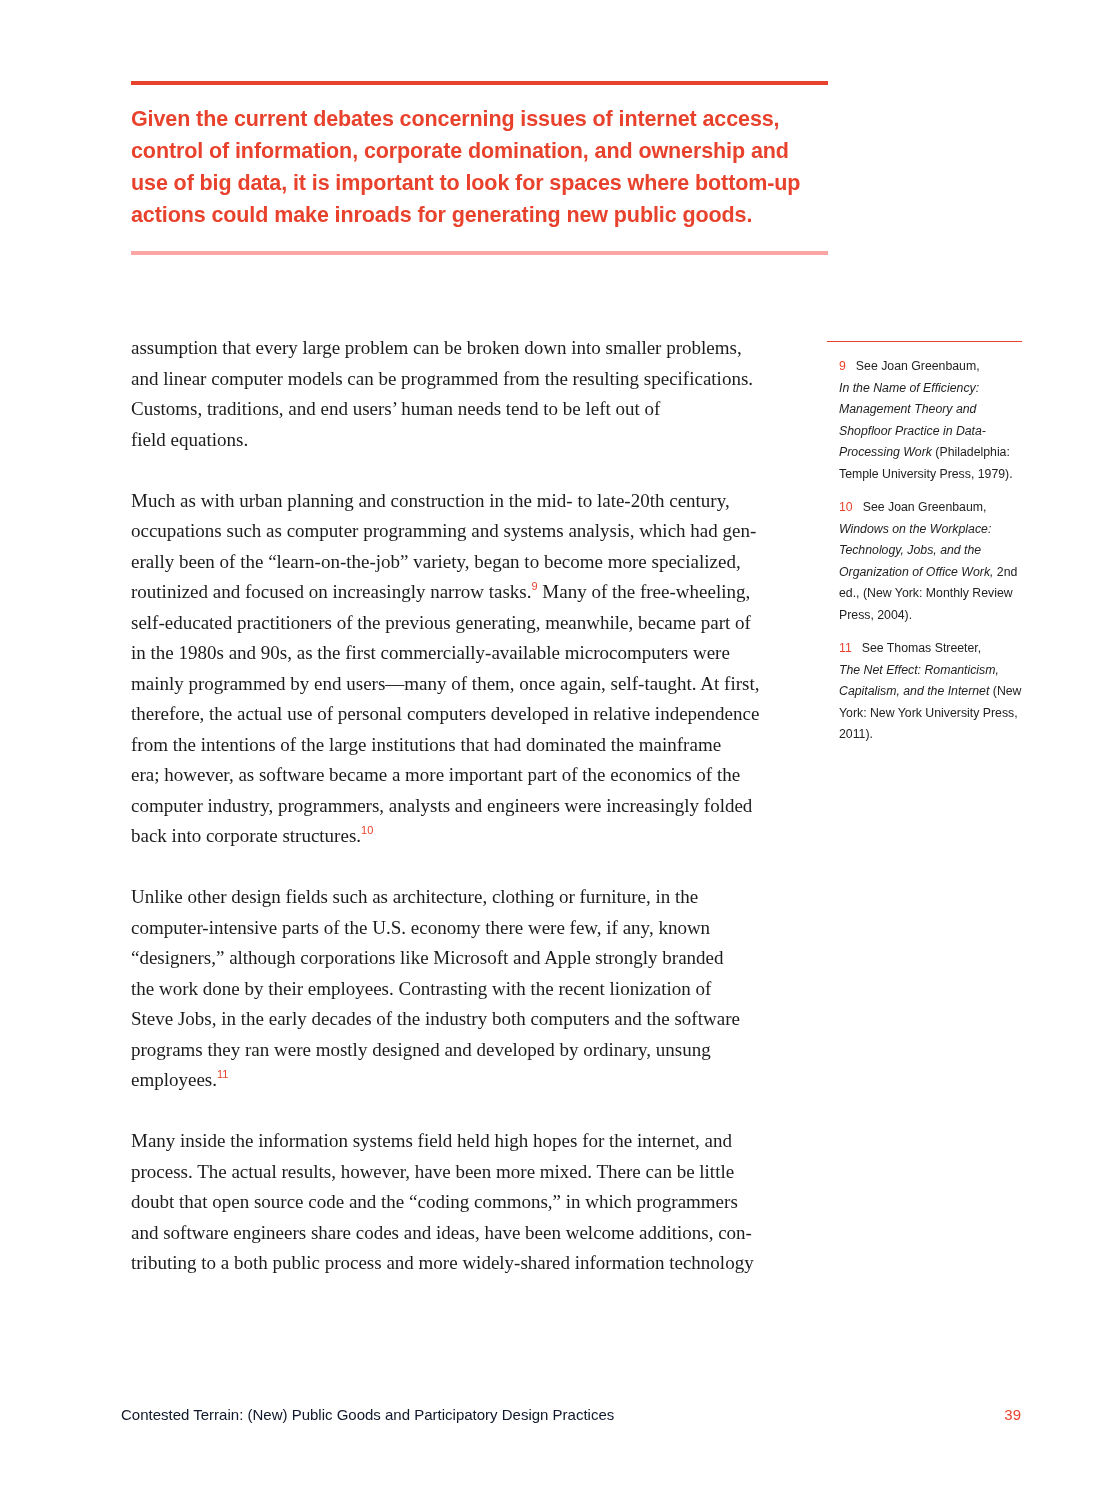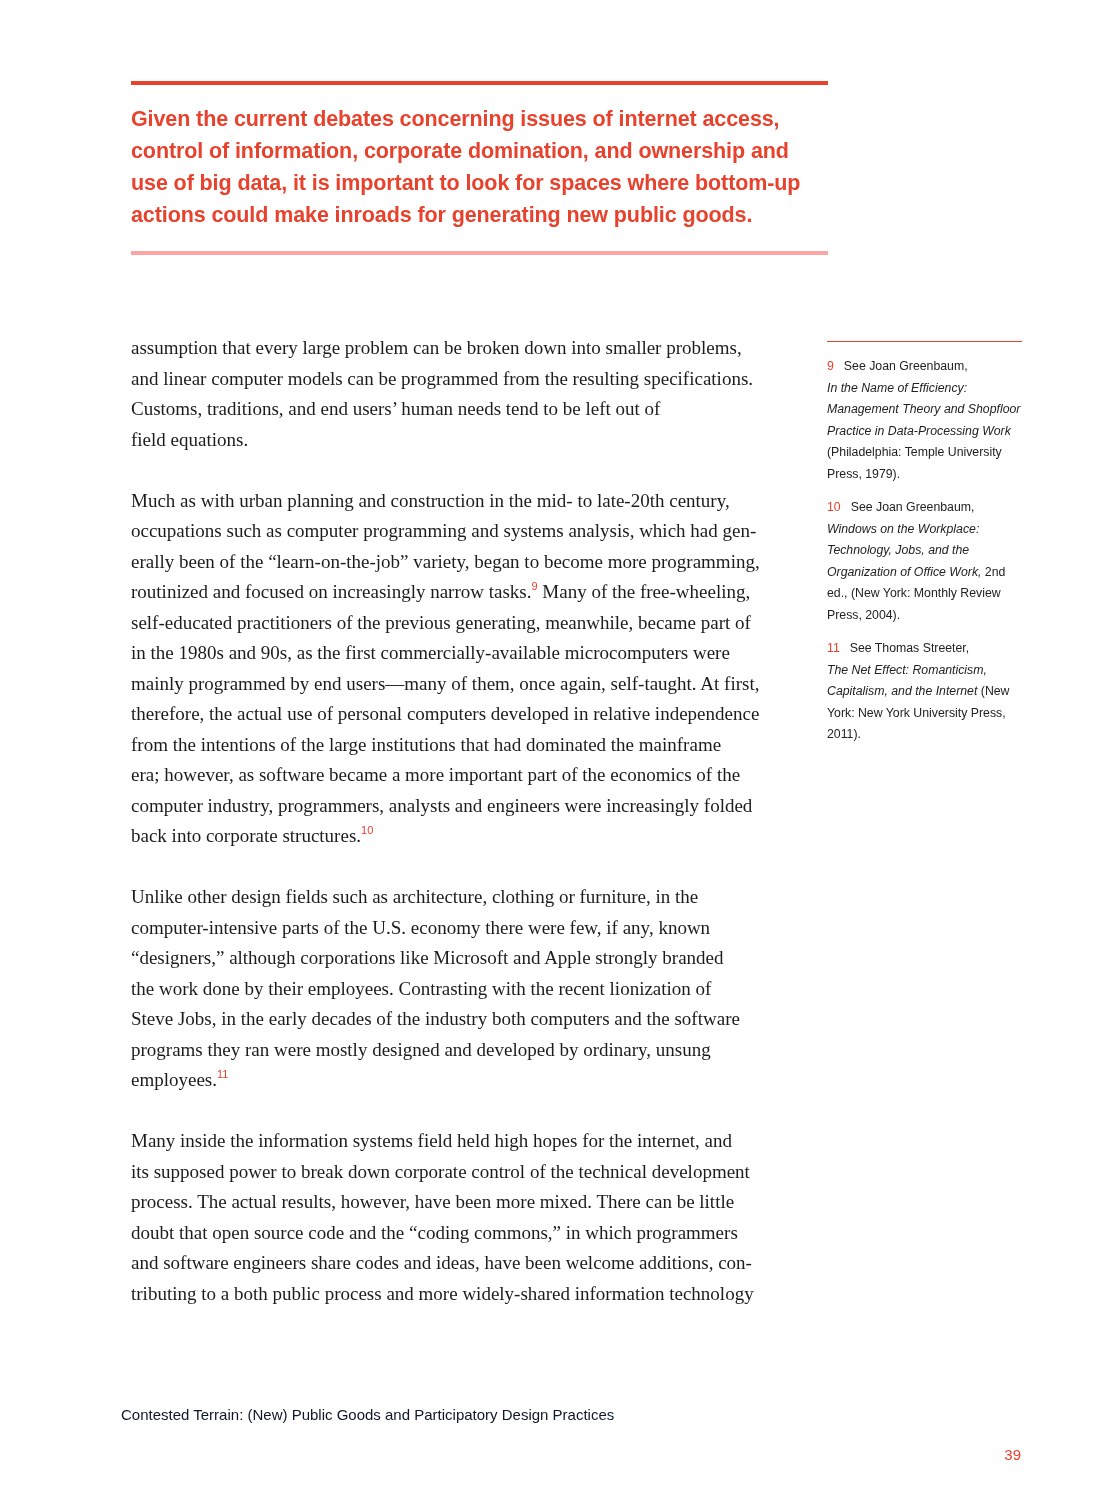--- a/index.html
+++ b/index.html
@@ -20,50 +20,50 @@
       color: #1c1c1c;
     }
     .body-col p { margin: 0 0 30.5px 0; }
     .line { display: block; white-space: nowrap; }
     sup.fn { color: #e8412c; font-family: "Liberation Sans", sans-serif; font-size: 11px; vertical-align: 8px; line-height: 0; }
     .notes {
       position: absolute; left: 827px; top: 341px; width: 195px;
       border-top: 1px solid #e8412c; padding-top: 14px;
       font-family: "Liberation Sans", sans-serif; font-size: 12.3px; line-height: 21.5px; color: #222;
     }
-    .note { margin: 0 0 12px 0; }
+    .note { margin: 0 0 12px 12px; }
     .note .num { color: #e8412c; margin-right: 10px; }
     .note em { font-style: italic; }
     .footer-title {
       position: absolute; left: 121px; top: 1406px;
       font-family: "Liberation Sans", sans-serif; font-size: 15px; color: #0f172a;
     }
     .footer-page {
       position: absolute; right: 78px; top: 1406px;
-      font-family: "Liberation Sans", sans-serif; font-size: 15px; color: #e8412c; margin-top: 40px;
+      font-family: "Liberation Sans", sans-serif; font-size: 15px; color: #e8412c;
     }
   </style>
 </head>
 <body>
 
 <div class="pullquote">
   <p>Given the current debates concerning issues of internet access, control of information, corporate domination, and ownership and use of big data, it is important to look for spaces where bottom-up actions could make inroads for generating new public goods.</p>
 </div>
 
 <div class="body-col">
   <p>
     <span class="line">assumption that every large problem can be broken down into smaller problems,</span>
     <span class="line">and linear computer models can be programmed from the resulting specifications.</span>
     <span class="line">Customs, traditions, and end users’ human needs tend to be left out of</span>
     <span class="line">field equations.</span>
   </p>
   <p>
     <span class="line">Much as with urban planning and construction in the mid- to late-20th century,</span>
     <span class="line">occupations such as computer programming and systems analysis, which had gen-</span>
-    <span class="line">erally been of the “learn-on-the-job” variety, began to become more programming,</span>
+    <span class="line">erally been of the “learn-on-the-job” variety, began to become more specialized,</span>
     <span class="line"><span>routinized and focused on increasingly narrow tasks.</span><sup class="fn">9</sup><span> Many of the free-wheeling,</span></span>
     <span class="line">self-educated practitioners of the previous generating, meanwhile, became part of</span>
     <span class="line">in the 1980s and 90s, as the first commercially-available microcomputers were</span>
     <span class="line">mainly programmed by end users—many of them, once again, self-taught. At first,</span>
     <span class="line">therefore, the actual use of personal computers developed in relative independence</span>
     <span class="line">from the intentions of the large institutions that had dominated the mainframe</span>
     <span class="line">era; however, as software became a more important part of the economics of the</span>
     <span class="line">computer industry, programmers, analysts and engineers were increasingly folded</span>
     <span class="line"><span>back into corporate structures.</span><sup class="fn">10</sup></span>
   </p>
@@ -71,21 +71,20 @@
     <span class="line">Unlike other design fields such as architecture, clothing or furniture, in the</span>
     <span class="line">computer-intensive parts of the U.S. economy there were few, if any, known</span>
     <span class="line">“designers,” although corporations like Microsoft and Apple strongly branded</span>
     <span class="line">the work done by their employees. Contrasting with the recent lionization of</span>
     <span class="line">Steve Jobs, in the early decades of the industry both computers and the software</span>
     <span class="line">programs they ran were mostly designed and developed by ordinary, unsung</span>
     <span class="line"><span>employees.</span><sup class="fn">11</sup></span>
   </p>
   <p>
     <span class="line">Many inside the information systems field held high hopes for the internet, and</span>
-    <span class="line">its supposed power to break down corporate control of the technical development</span>
     <span class="line">process. The actual results, however, have been more mixed. There can be little</span>
     <span class="line">doubt that open source code and the “coding commons,” in which programmers</span>
     <span class="line">and software engineers share codes and ideas, have been welcome additions, con-</span>
     <span class="line">tributing to a both public process and more widely-shared information technology</span>
   </p>
 </div>
 
 <aside class="notes">
   <div class="note">
     <span class="num">9</span><span>See Joan Greenbaum,</span><br>

